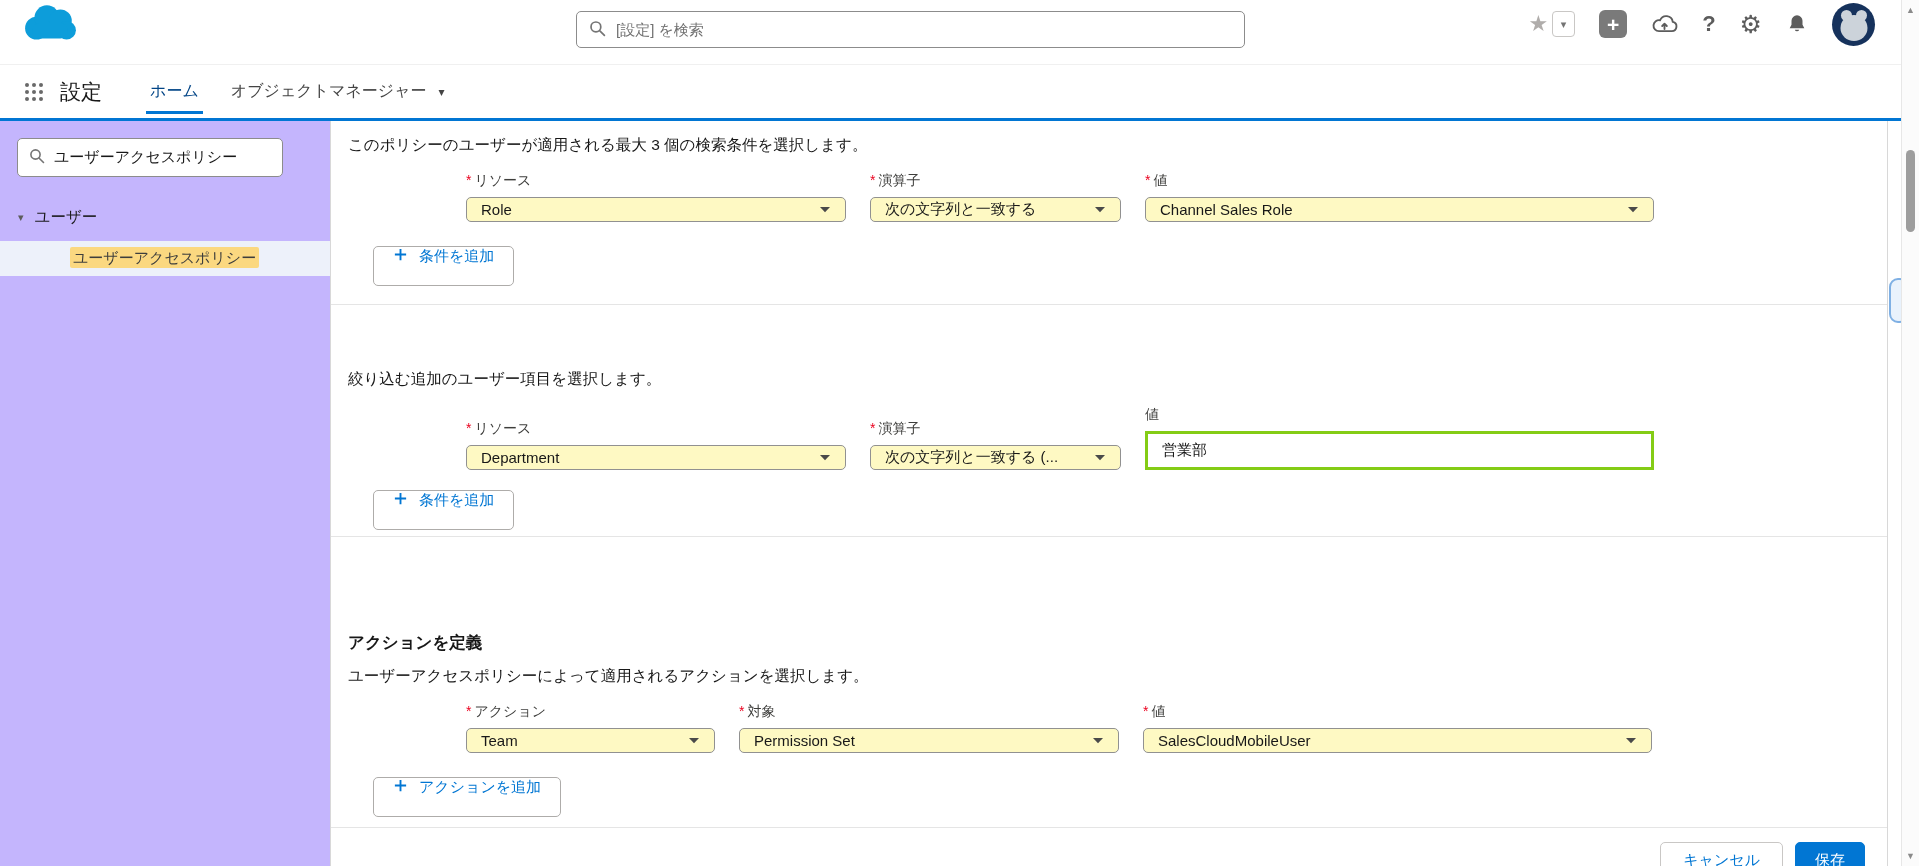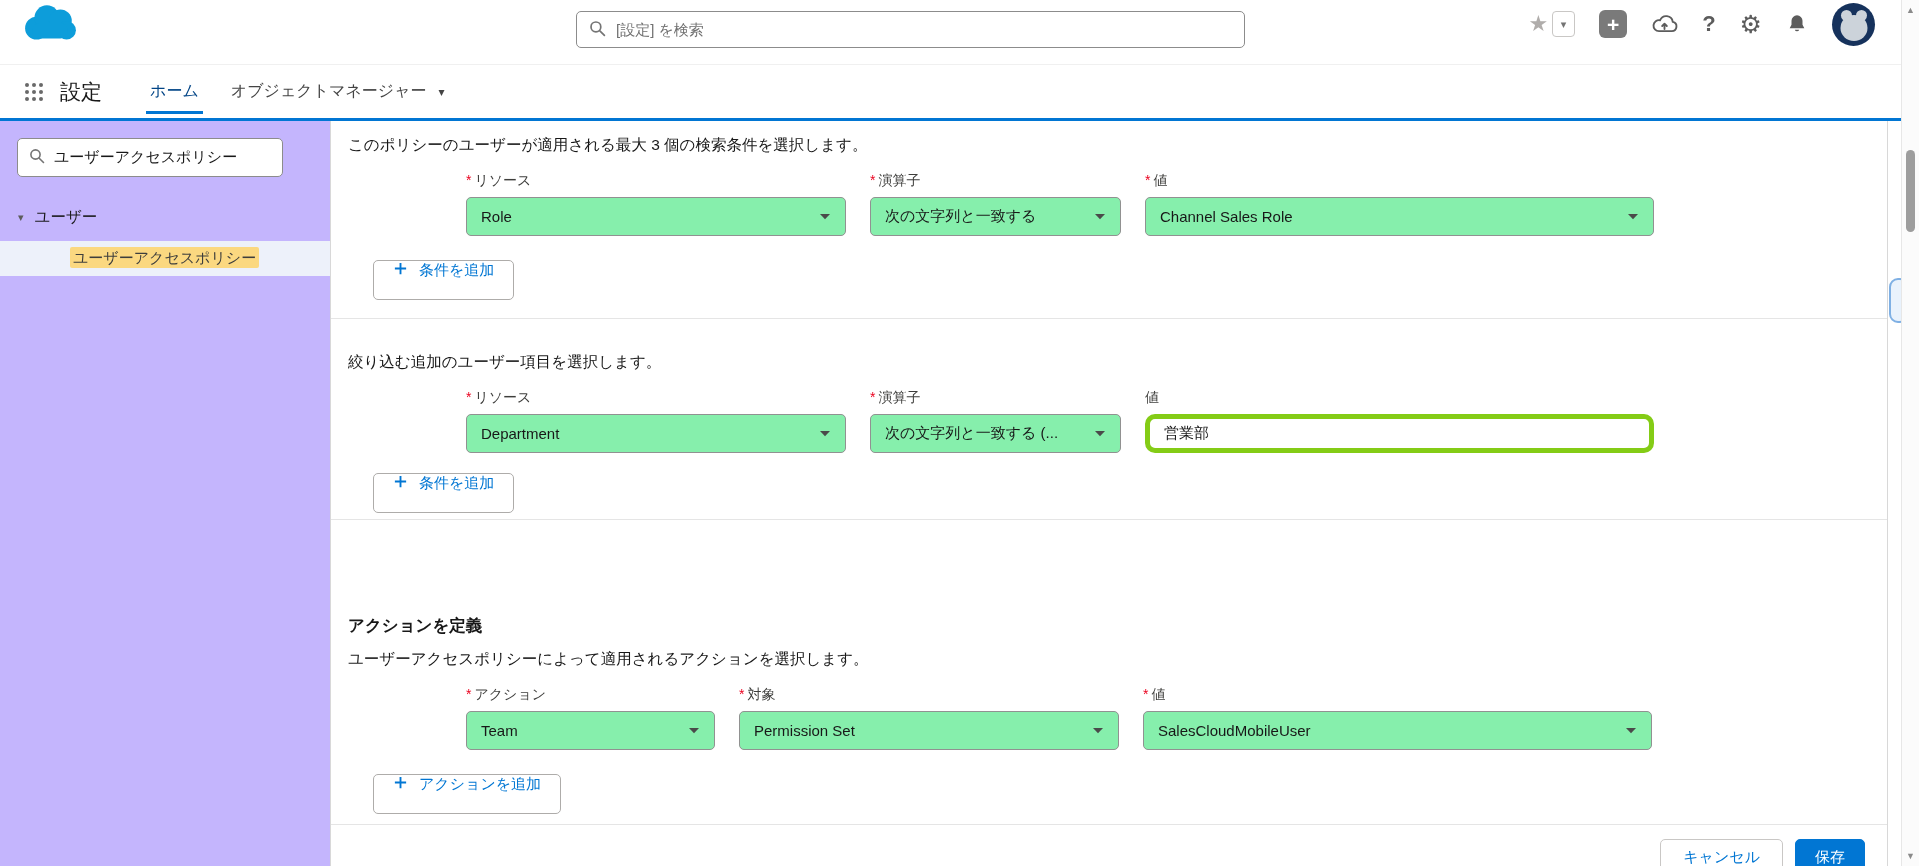--- a/index.html
+++ b/index.html
@@ -50,31 +50,31 @@
   .notfound{margin:44px 17px 0 17px;font-size:15.5px;line-height:1.65;color:#181818;}
 
   
   .main{flex:1;position:relative;background:#fff;}
   .card{position:absolute;left:0;top:0;bottom:0;right:31px;background:#fff;border-left:1px solid #d8d8d8;border-right:1px solid #d8d8d8;overflow:hidden;}
   .desc{margin:14px 0 0 17px;font-size:15.5px;color:#181818;}
   .sec-title{margin:95px 0 0 17px;font-size:16.5px;font-weight:bold;color:#181818;}
   .fieldrow{display:flex;gap:24px;margin:16px 0 0 135px;align-items:flex-end;}
   .f-label{display:block;font-size:14px;color:#3e3e3c;margin-bottom:7px;}
   .req{color:#ea001e;margin-right:3px;}
-  .select{height:39px;border:1px solid #919191;border-radius:5px;display:flex;align-items:center;gap:10px;padding:0 14px;background:#86efac;font-size:15px;color:#181818;cursor:pointer;}
+  .select{height:25px;border:1px solid #919191;border-radius:5px;display:flex;align-items:center;gap:10px;padding:0 14px;background:#fef9c3;font-size:15px;color:#181818;cursor:pointer;}
   .sel-text{flex:1;white-space:nowrap;overflow:hidden;}
   .chev{flex:0 0 auto;}
-  .textinput{height:39px;border:5px solid #84cc16;border-radius:10px;padding:12px 14px;font-family:inherit;font-size:15px;color:#181818;display:block;}
+  .textinput{height:39px;border:3px solid #84cc16;border-radius:0;padding:12px 14px;font-family:inherit;font-size:15px;color:#181818;display:block;}
   .w1{width:380px}.w2{width:251px}.w3{width:509px}.w4{width:249px}.w5{width:380px}
   .add-btn{display:inline-flex;gap:11px;height:40px;padding:0 19px;border:1px solid #aeacaa;border-radius:5px;background:#fff;color:#0176d3;font-family:inherit;font-size:15px;cursor:pointer;}
   .mt24{margin:24px 0 0 42px;}
   .mt20{margin:20px 0 0 42px;}
   .divider{border:0;border-top:1px solid #e5e5e5;}
   .d1{margin-top:18px;} .d2{margin-top:6px;} .d3{margin-top:10px;}
-  .desc2{margin-top:33px;} .desc3{margin-top:12px;}
+  .desc2{margin-top:64px;} .desc3{margin-top:12px;}
   .footer{display:flex;justify-content:flex-end;align-items:center;gap:12px;padding:14px 22px 0 0;}
   .btn{height:37px;border-radius:5px;font-family:inherit;font-size:15px;cursor:pointer;}
   .btn-neutral{background:#fff;border:1px solid #c9c7c5;color:#0176d3;padding:0 22px;}
   .btn-brand{background:#0176d3;border:1px solid #0176d3;color:#fff;padding:0 19px;}
 
   
   .dock-handle{position:absolute;right:10px;top:157px;width:20px;height:45px;border:2px solid #7fb0e4;background:#e9f2fc;border-radius:9px;z-index:3;cursor:pointer;}
   .vscroll{position:absolute;right:0;top:0;bottom:0;width:18px;background:#fbfbfb;border-left:1px solid #e7e7e7;z-index:4;}
   .vscroll .arr{position:absolute;left:0;width:100%;text-align:center;font-size:9px;color:#8a8a8a;cursor:pointer;}
   .arr-up{top:5px;} .arr-dn{bottom:5px;}

